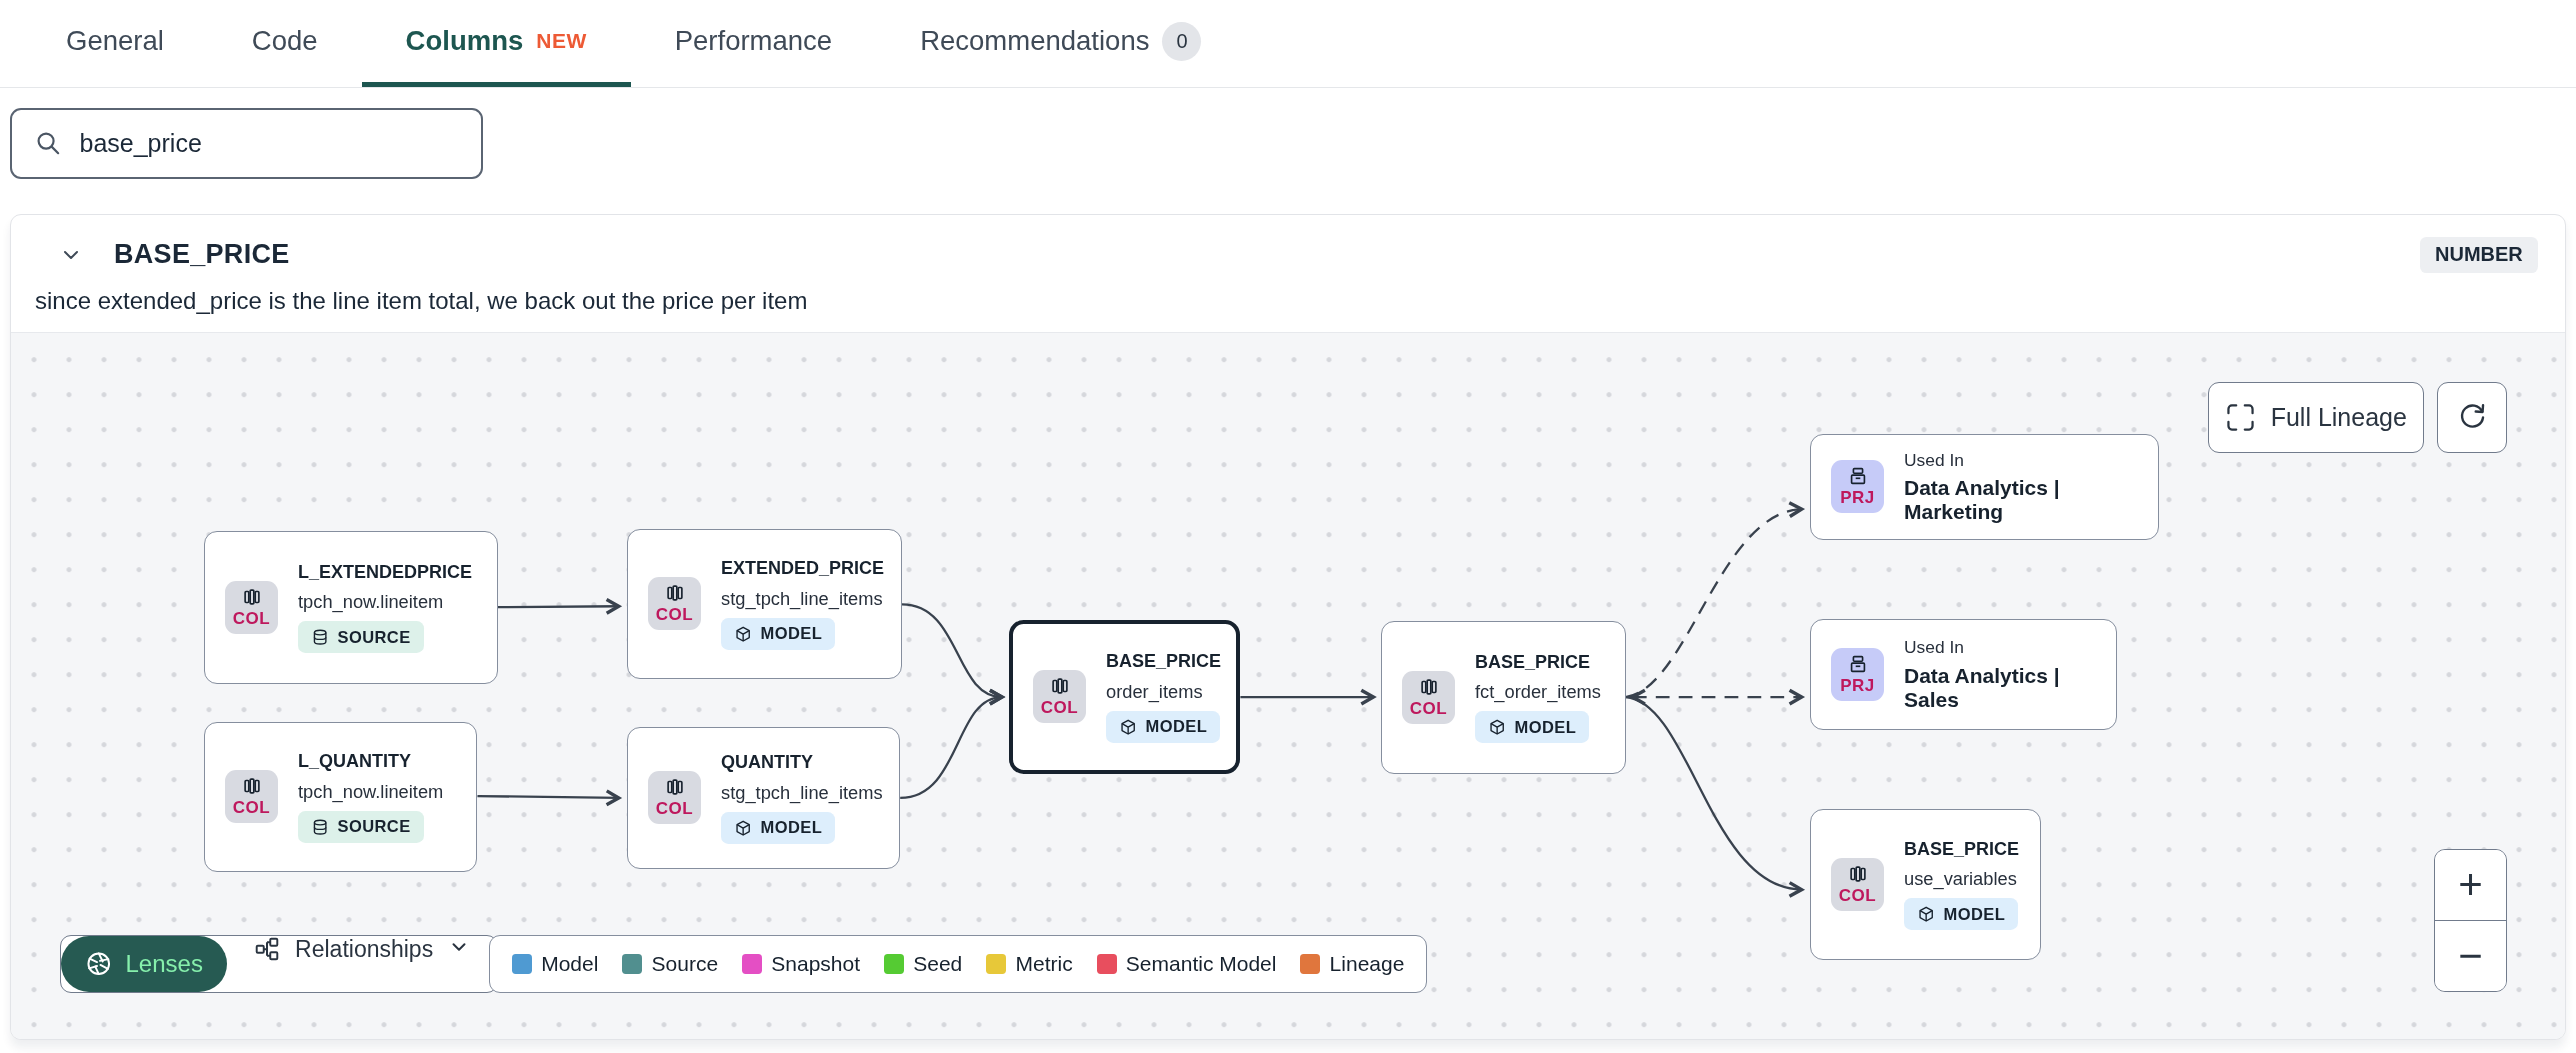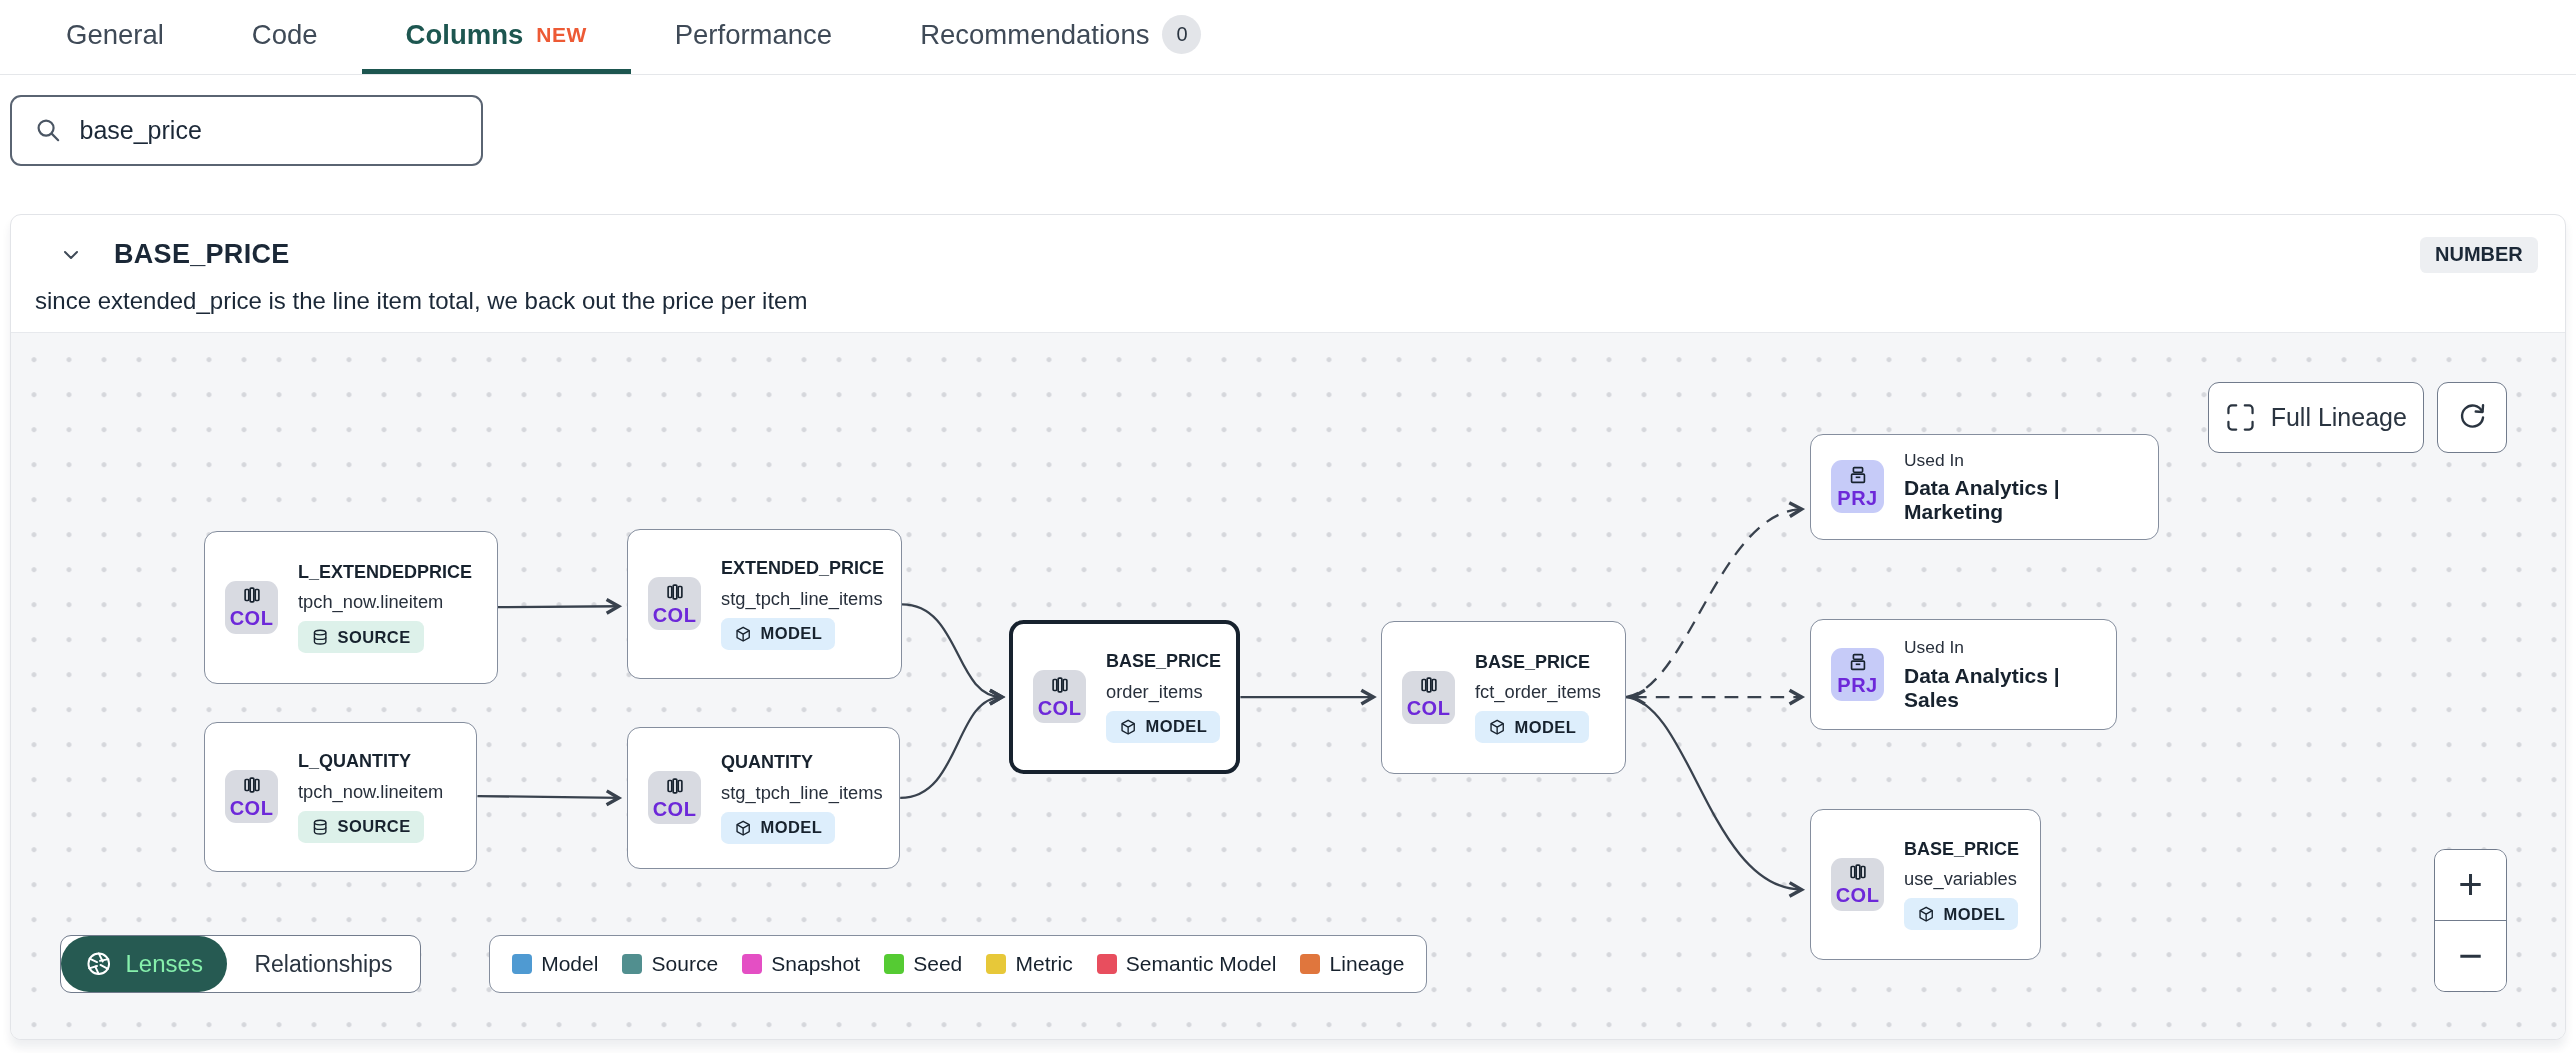--- a/index.html
+++ b/index.html
@@ -1,20 +1,20 @@
 <!DOCTYPE html>
 <html style="font-size:14.7px"><head>
 <meta charset="utf-8">
 <style>
   * { box-sizing: border-box; margin: 0; padding: 0; }
   html, body { width: 2576px; height: 1053px; background: #ffffff;
     font-family: "Liberation Sans", sans-serif; color: #1b2837; overflow: hidden; }
 
   
-  .tabbar { display: flex; align-items: stretch; height: 75px; border-bottom: 1.8px solid #e5e7ea; padding-left: 22px; background: #fff; }
+  .tabbar { display: flex; align-items: stretch; height: 88px; border-bottom: 1.8px solid #e5e7ea; padding-left: 22px; background: #fff; }
   .tab { display: flex; align-items: center; gap: 13px; padding: 0 44px; font-size: 27.5px; color: #3f4a57; cursor: pointer; border-bottom: 5.5px solid transparent; }
   .tab.active { color: #1d5650; font-weight: bold; border-bottom-color: #1d5650; }
   .tab .new-badge { color: #ed5a35; font-weight: bold; font-size: 21px; letter-spacing: 0.5px; }
   .tab .count-pill { background: #e3e5e9; color: #2a3440; border-radius: 50%; width: 39px; height: 39px; display: flex; align-items: center; justify-content: center; font-size: 20px; }
 
   
   .search-row { padding: 20px 0 0 10px; background: #fff; }
   .search-box { width: 473px; height: 71px; border: 2.3px solid #5a6472; border-radius: 11px; display: flex; align-items: center; gap: 16.5px; padding: 0 22px; background: #fff; }
   .search-box input { border: none; outline: none; font-size: 25px; color: #1b2837; flex: 1; font-family: inherit; background: transparent; }
 
@@ -29,41 +29,41 @@
   .canvas { position: relative; flex: 1; background-color: #f5f6f8;
     background-image: radial-gradient(#d5d7dc 2.2px, transparent 2.4px);
     background-size: 35px 35px; background-position: 5.5px 9.2px;
     border-top: 0.9px solid #e7e9ed; }
   .edges { position: absolute; left: 0; top: 0; }
 
   .node { position: absolute; background: #fff; border: 1.8px solid #858e9e; border-radius: 13px; display: flex; align-items: center; gap: 20px; padding-left: 20px; cursor: pointer; }
   .node.selected { border: 4.6px solid #17222e; border-radius: 14.7px; }
   .chip { width: 53px; height: 53px; border-radius: 11px; background: #d8dae1; display: flex; flex-direction: column; align-items: center; justify-content: center; flex: 0 0 auto; }
   .chip.prj { background: #c6cbf8; }
-  .chip .chip-label { font-size: 20px; font-weight: bold; color: #6d28d9; letter-spacing: 0.5px; margin-top: 1px; }
+  .chip .chip-label { font-size: 17px; font-weight: bold; color: #be185d; letter-spacing: 0.5px; margin-top: 1px; }
   .node-texts { display: flex; flex-direction: column; align-items: flex-start; gap: 8.3px; padding-right: 18.3px; }
   .node-title { font-size: 18px; font-weight: 600; color: #17222e; }
   .node-sub { font-size: 18.3px; color: #28303c; }
   .type-badge { display: inline-flex; align-items: center; gap: 8.3px; border-radius: 7.3px; padding: 6.4px 13px; font-size: 16.5px; font-weight: bold; color: #17222e; letter-spacing: 0.4px; }
   .type-badge.model { background: #ddeefc; }
   .type-badge.source { background: #ddf1ea; }
   .usedin-label { font-size: 17.4px; color: #28303c; }
   .usedin-name { font-size: 21px; font-weight: 600; color: #17222e; }
 
   
   .btn { background: #fff; border: 1.8px solid #717b8c; border-radius: 11px; display: flex; align-items: center; justify-content: center; cursor: pointer; color: #2a3440; }
   .full-lineage { position: absolute; left: 2197px; top: 49px; height: 71px; padding: 0 16px; gap: 14.7px; font-size: 25px; }
   .refresh-btn { position: absolute; left: 2426px; top: 49px; width: 70px; height: 71px; }
   .zoom-stack { position: absolute; left: 2423px; top: 516px; width: 73px; height: 143px; border: 1.8px solid #717b8c; border-radius: 11px; background: #fff; display: flex; flex-direction: column; overflow: hidden; }
   .zoom-btn { flex: 1; display: flex; align-items: center; justify-content: center; font-size: 42px; font-weight: 300; cursor: pointer; color: #2a3440; background: #fff; }
   .zoom-btn:first-child { border-bottom: 1.8px solid #717b8c; }
 
   .lenses-group { position: absolute; left: 49px; top: 602px; height: 58px; display: flex; border: 1.8px solid #717b8c; border-radius: 11px; overflow: hidden; background: #fff; }
   .lenses-seg { background: #265a52; color: #86efac; display: flex; align-items: center; gap: 13px; padding: 0 24px; font-size: 24px; cursor: pointer; border-radius: 28px; }
-  .rel-seg { display: flex; gap: 14.7px; padding: 0 27.5px; font-size: 23px; color: #2a3440; cursor: pointer; flex-direction: column; }
+  .rel-seg { display: flex; gap: 14.7px; padding: 0 27.5px; font-size: 23px; color: #2a3440; cursor: pointer; }
 
   .legend { position: absolute; left: 478px; top: 602px; height: 58px; display: flex; align-items: center; gap: 24px; padding: 0 22px; border: 1.8px solid #858e9e; border-radius: 11px; background: #fff; }
   .legend-item { display: flex; align-items: center; gap: 9.2px; font-size: 21px; color: #17222e; }
   .swatch { width: 20px; height: 20px; border-radius: 3.7px; flex: 0 0 auto; }
 
   svg.icon { display: block; }
 </style>
 </head>
 <body>
 

